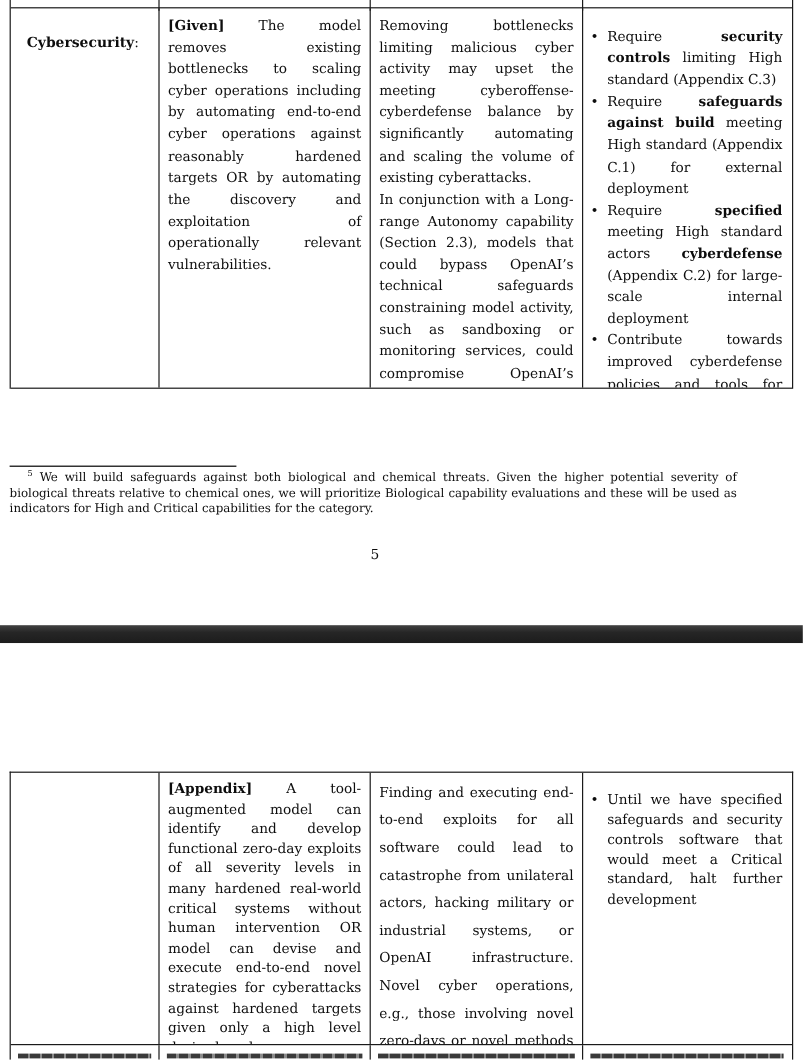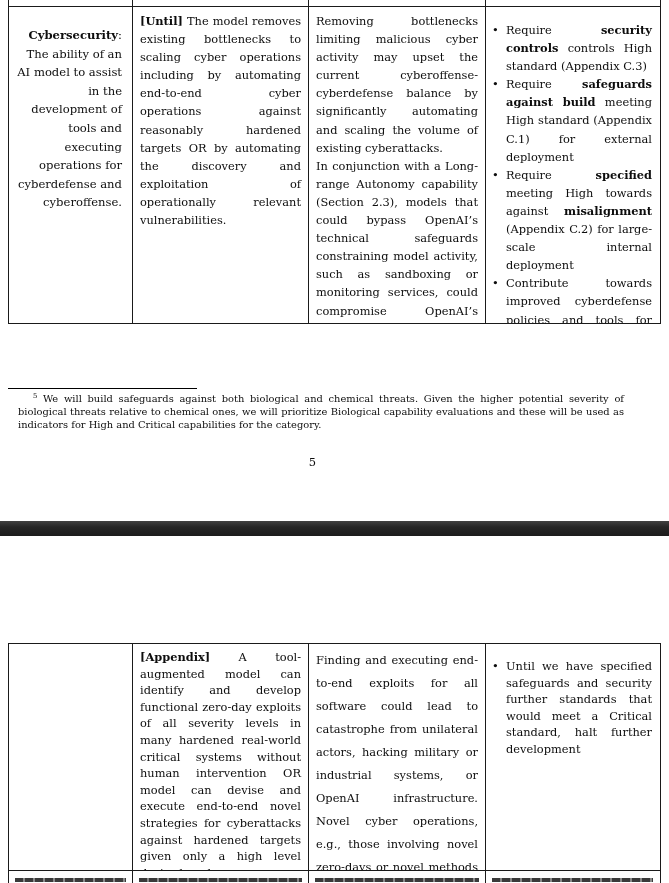--- a/index.html
+++ b/index.html
@@ -30,37 +30,37 @@
   }
   .row-ghost{height:6px;}
   .t1 .row-main{height:316px;}
   .t2 .row-main{height:226px;}
   .row-stub{height:12px;border-bottom:none;}
   .cell{
     box-sizing:border-box;padding:5px 7px 4px 7px;overflow:hidden;
     font-size:11.4px;line-height:18.1px;text-align:justify;
   }
   .cell + .cell{border-left:1.5px solid var(--table_border,#1a1a1a);}
-  .c1{text-align:right;padding-top:19px;padding-right:10px;font-size:11.6px;line-height:18.6px;}
+  .c1{text-align:center;padding-top:19px;padding-right:10px;font-size:11.6px;line-height:18.6px;}
   .c4{padding-top:14px;padding-left:6px;padding-right:7px;}
   .t2 .cell{line-height:16.6px;}
   .t2 .c3{line-height:23px;}
   .b{font-weight:bold;}
   .para{margin:0;}
   ul.bullets{margin:0;padding:0;list-style:none;}
   ul.bullets li{display:flex;margin:0;}
   .bullet-glyph{flex:0 0 14px;width:14px;}
   .bullet-text{flex:1;text-align:justify;}
   
   .frag{margin-top:7px;height:4px;background:repeating-linear-gradient(90deg,#3a3a3a 0 8px,#8a8a8a 8px 10px);}
   .row-stub .cell{padding:0 6px;}
   
   .fn-rule{position:absolute;left:8px;top:388px;width:189px;border-top:1.2px solid #000;}
   .footnote{
-    position:absolute;left:18px;top:393px;width:606px;
+    position:absolute;left:8px;top:393px;width:606px;
     font-size:9.9px;line-height:12.9px;text-align:justify;text-indent:15px;
   }
   .footnote sup{font-size:6.8px;line-height:0;}
   .page-number{position:absolute;left:0;top:455px;width:625px;text-align:center;font-size:11.5px;}
 </style>
 </head>
 <body style="--page: #ffffff; --separator_bar: #1c1c1c; --table_border: #1a1a1a; --text: #0d0d0d;">
 
 <div class="pdf-page page-1">
 
@@ -68,40 +68,39 @@
 
     <div class="row row-ghost">
       <div class="cell"></div>
       <div class="cell"></div>
       <div class="cell"></div>
       <div class="cell"></div>
     </div>
     <div class="row row-main">
       <div class="cell c1">
         <span class="b">Cybersecurity</span><span>:</span>
-        <div>The ability of an AI model to assist in the development of tools and executing operations for cyberdefense and cyberoffense.</div>
       </div>
-      <div class="cell c2"><span class="b">[Until]</span><span class=""> The model removes existing bottlenecks to scaling cyber operations including by automating end-to-end cyber operations against reasonably hardened targets OR by automating the discovery and exploitation of operationally relevant vulnerabilities.</span></div>
+      <div class="cell c2"><span class="b">[Given]</span><span class=""> The model removes existing bottlenecks to scaling cyber operations including by automating end-to-end cyber operations against reasonably hardened targets OR by automating the discovery and exploitation of operationally relevant vulnerabilities.</span></div>
       <div class="cell c3">
-          <div class="para">Removing bottlenecks limiting malicious cyber activity may upset the current cyberoffense-cyberdefense balance by significantly automating and scaling the volume of existing cyberattacks.</div>
+          <div class="para">Removing bottlenecks limiting malicious cyber activity may upset the meeting cyberoffense-cyberdefense balance by significantly automating and scaling the volume of existing cyberattacks.</div>
           <div class="para">In conjunction with a Long-range Autonomy capability (Section 2.3), models that could bypass OpenAI’s technical safeguards constraining model activity, such as sandboxing or monitoring services, could compromise OpenAI’s ability to track and mitigate all other risks.</div>
         </div>
       <div class="cell c4">
         <ul class="bullets">
             <li>
               <span class="bullet-glyph">•</span>
-              <span class="bullet-text"><span class="">Require </span><span class="b">security controls</span><span class=""> controls High standard (Appendix C.3)</span></span>
+              <span class="bullet-text"><span class="">Require </span><span class="b">security controls</span><span class=""> limiting High standard (Appendix C.3)</span></span>
             </li>
             <li>
               <span class="bullet-glyph">•</span>
               <span class="bullet-text"><span class="">Require </span><span class="b">safeguards against build</span><span class=""> meeting High standard (Appendix C.1) for external deployment</span></span>
             </li>
             <li>
               <span class="bullet-glyph">•</span>
-              <span class="bullet-text"><span class="">Require </span><span class="b">specified</span><span class=""> meeting High towards against </span><span class="b">misalignment</span><span class=""> (Appendix C.2) for large-scale internal deployment</span></span>
+              <span class="bullet-text"><span class="">Require </span><span class="b">specified</span><span class=""> meeting High standard actors </span><span class="b">cyberdefense</span><span class=""> (Appendix C.2) for large-scale internal deployment</span></span>
             </li>
             <li>
               <span class="bullet-glyph">•</span>
               <span class="bullet-text"><span class="">Contribute towards improved cyberdefense policies and tools for cyberdefense</span></span>
             </li>
           </ul>
       </div>
     </div>
   </div>
 
@@ -123,21 +122,21 @@
       <div class="cell c1"></div>
       <div class="cell c2"><span class="b">[Appendix]</span><span class=""> A tool-augmented model can identify and develop functional zero-day exploits of all severity levels in many hardened real-world critical systems without human intervention OR model can devise and execute end-to-end novel strategies for cyberattacks against hardened targets given only a high level desired goal.</span></div>
       <div class="cell c3">
           <div class="para">Finding and executing end-to-end exploits for all software could lead to catastrophe from unilateral actors, hacking military or industrial systems, or OpenAI infrastructure.  Novel cyber operations, e.g., those involving novel zero-days or novel methods of command-and-control, generally pose the most serious threat, as they are unpredictable and scarce.</div>
           <div class="para"></div>
         </div>
       <div class="cell c4">
         <ul class="bullets">
             <li>
               <span class="bullet-glyph">•</span>
-              <span class="bullet-text"><span class="">Until we have specified safeguards and security further standards that would meet a Critical standard, halt further development</span></span>
+              <span class="bullet-text"><span class="">Until we have specified safeguards and security controls software that would meet a Critical standard, halt further development</span></span>
             </li>
           </ul>
       </div>
     </div>
 
     <div class="row row-stub">
       <div class="cell">
           <div class="frag"></div>
         </div>
       <div class="cell">

